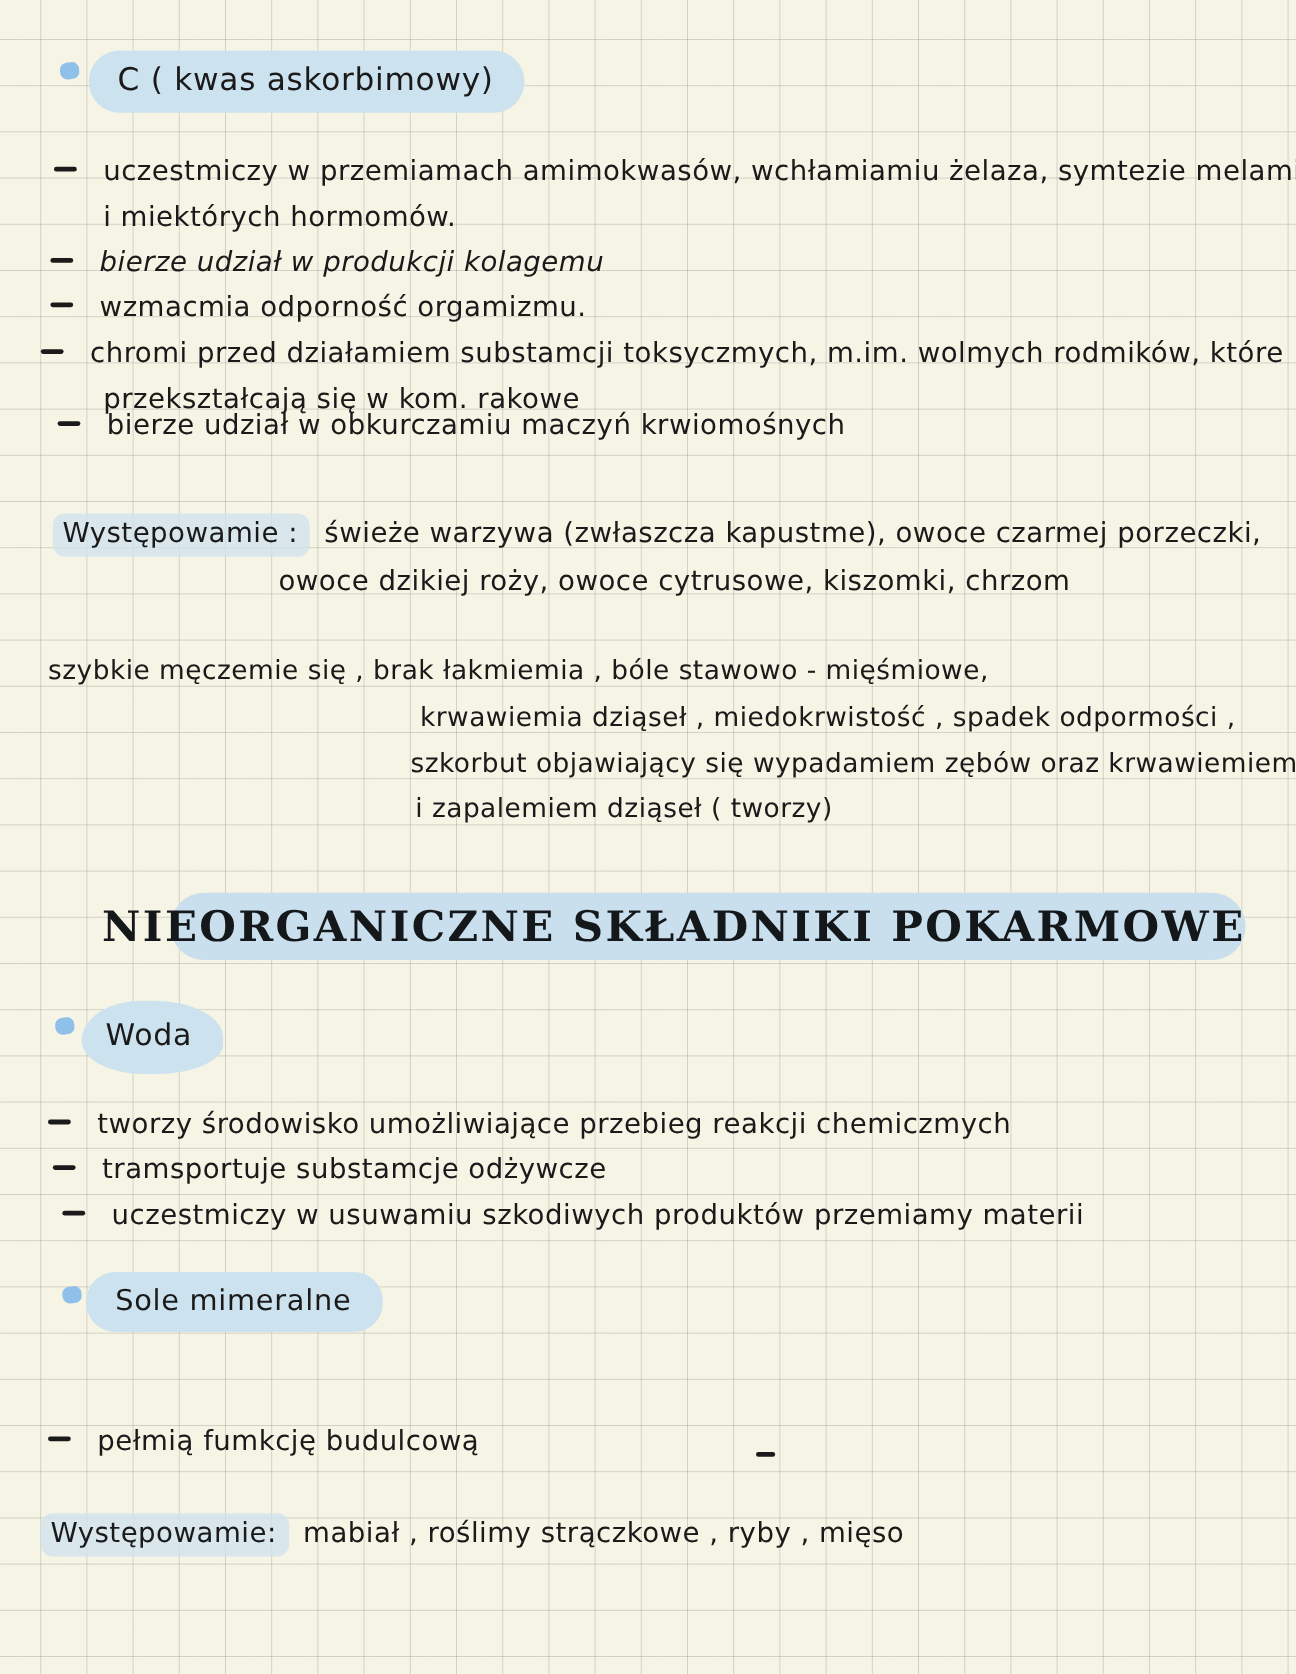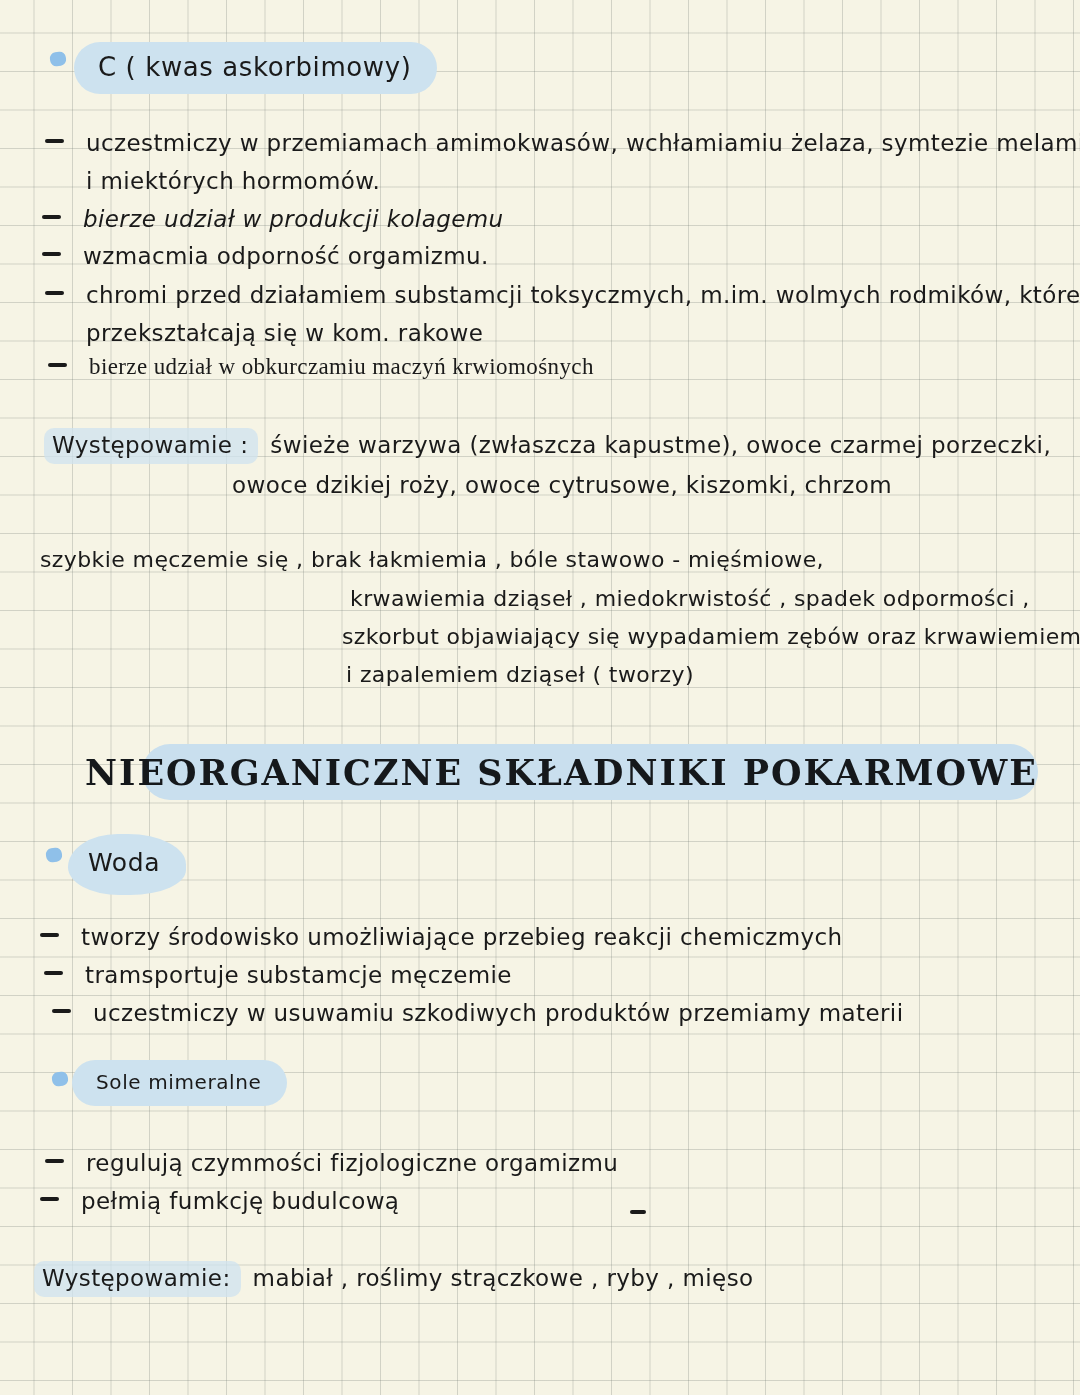--- a/index.html
+++ b/index.html
@@ -79,28 +79,28 @@
     <span class="txt">i miektórych hormomów.</span>
   </div>
   <div class="row" style="left:42px;top:204px;font-style:italic;">
     <span class="dash"></span>
     <span class="txt">bierze udział w produkcji kolagemu</span>
   </div>
   <div class="row" style="left:42px;top:241px;">
     <span class="dash"></span>
     <span class="txt">wzmacmia odporność orgamizmu.</span>
   </div>
-  <div class="row" style="left:45px;top:280px;">
+  <div class="row" style="left:34px;top:280px;">
     <span class="dash"></span>
     <span class="txt">chromi przed działamiem substamcji toksyczmych, m.im. wolmych rodmików, które</span>
   </div>
   <div class="row" style="left:86px;top:318px;">
     <span class="txt">przekształcają się w kom. rakowe</span>
   </div>
-  <div class="row" style="left:48px;top:352px;font-family:Liberation Serif, serif;">
+  <div class="row" style="left:48px;top:340px;">
     <span class="dash"></span>
     <span class="txt">bierze udział w obkurczamiu maczyń krwiomośnych</span>
   </div>
 
   <div class="row" style="left:52px;top:430px;">
     <span class="txt hl-soft">Występowamie :</span>
     <span class="txt">świeże warzywa (zwłaszcza kapustme), owoce czarmej porzeczki,</span>
   </div>
   <div class="row" style="left:232px;top:470px;">
     <span class="txt">owoce dzikiej roży, owoce cytrusowe, kiszomki, chrzom</span>
@@ -125,34 +125,30 @@
 
   <span class="bullet-dot" style="left:46px;top:848px;"></span>
   <div class="blob-heading" style="left:68px;top:834px;">Woda</div>
 
   <div class="row" style="left:40px;top:922px;">
     <span class="dash"></span>
     <span class="txt">tworzy środowisko umożliwiające przebieg reakcji chemiczmych</span>
   </div>
   <div class="row" style="left:44px;top:960px;">
     <span class="dash"></span>
-    <span class="txt">tramsportuje substamcje męczemie</span>
+    <span class="txt">tramsportuje substamcje odżywcze</span>
   </div>
   <div class="row" style="left:52px;top:998px;">
     <span class="dash"></span>
     <span class="txt">uczestmiczy w usuwamiu szkodiwych produktów przemiamy materii</span>
   </div>
 
   <span class="bullet-dot" style="left:52px;top:1072px;"></span>
-  <div class="pill-heading" style="left:72px;top:1060px;font-size:20px;border-radius:24px;">Sole mimeralne</div>
+  <div class="pill-heading" style="left:72px;top:1060px;font-size:24px;border-radius:24px;">Sole mimeralne</div>
 
-  <div class="row" style="left:45px;top:1148px;">
-    <span class="dash"></span>
-    <span class="txt">regulują czymmości fizjologiczne orgamizmu</span>
-  </div>
   <div class="row" style="left:40px;top:1186px;">
     <span class="dash"></span>
     <span class="txt">pełmią fumkcję budulcową</span>
   </div>
 
   <span class="stray-dash" style="left:630px;top:1210px;"></span>
 
   <div class="row" style="left:42px;top:1263px;">
     <span class="txt hl-soft">Występowamie:</span>
     <span class="txt">mabiał , roślimy strączkowe , ryby , mięso</span>

